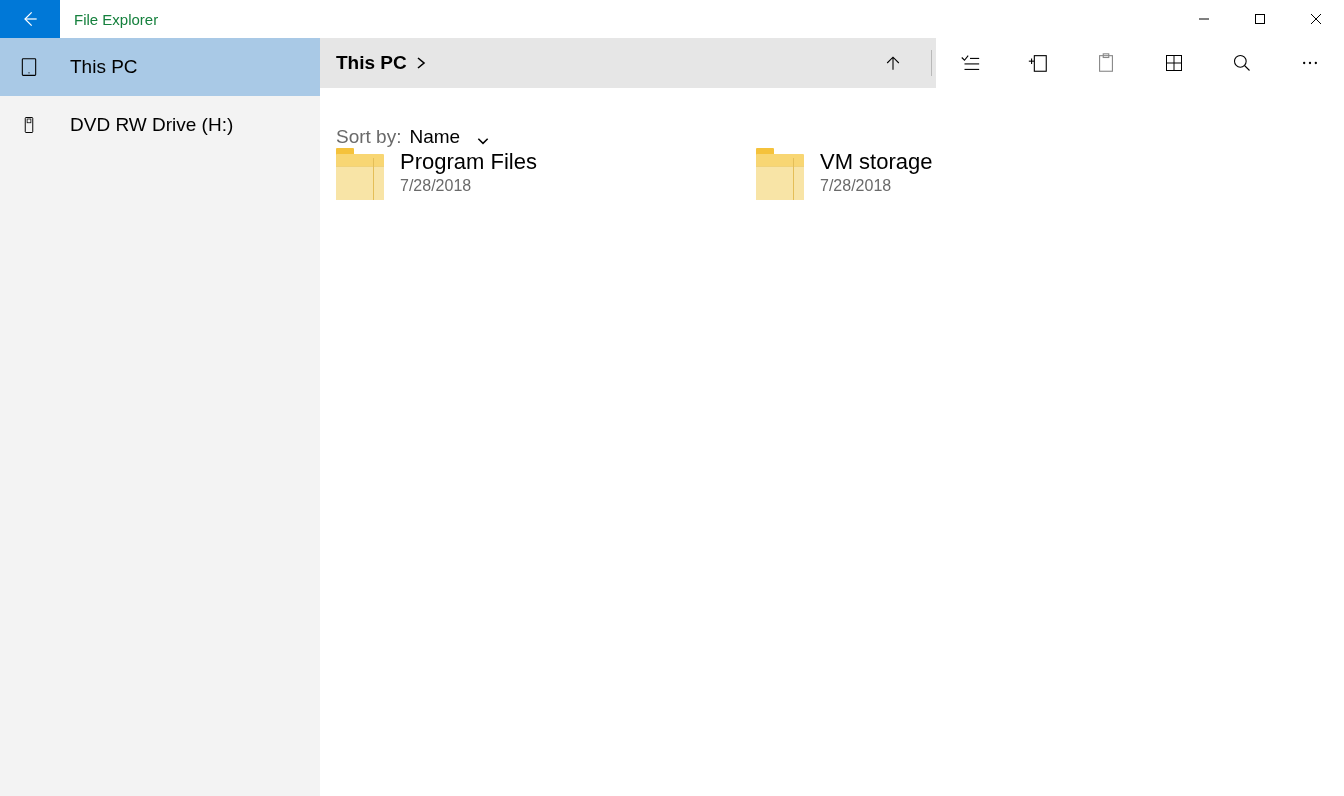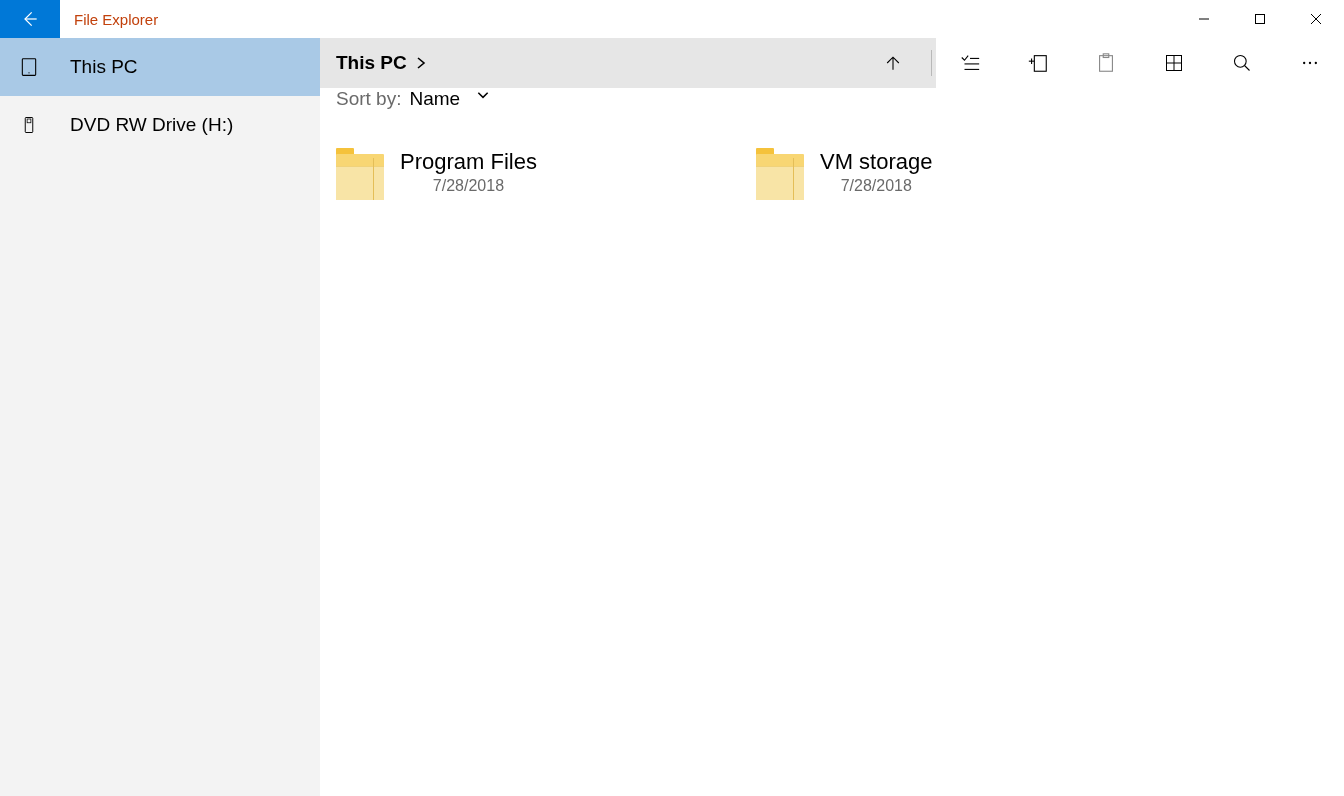--- a/index.html
+++ b/index.html
@@ -1,40 +1,40 @@
 <!DOCTYPE html>
 <html><head>
 <meta charset="utf-8">
 <style>
   * { box-sizing: border-box; margin: 0; padding: 0; }
   html, body { width: 1344px; height: 796px; font-family: "Segoe UI", Arial, sans-serif; background: #fff; overflow: hidden; color: #000; }
   .titlebar { height: 38px; display: flex; align-items: stretch; background: #fff; }
   .back-btn { width: 60px; background: #0078d7; display: flex; align-items: center; justify-content: center; }
   .back-btn svg { width: 20px; height: 20px; }
-  .title-text { flex: 1; display: flex; align-items: center; padding-left: 14px; font-size: 15px; color: #c2410c; }
+  .title-text { flex: 1; display: flex; align-items: center; padding-left: 14px; font-size: 15px; color: #15803d; }
   .win-controls { display: flex; }
   .win-btn { width: 56px; display: flex; align-items: center; justify-content: center; }
   .win-btn svg { width: 12px; height: 12px; }
   .body { display: flex; height: calc(796px - 38px); }
   .sidebar { width: 320px; background: #f3f3f3; }
   .side-item { height: 58px; display: flex; align-items: center; padding-left: 18px; font-size: 19px; color: #000; }
   .side-item.active { background: #a9c9e6; }
   .side-icon { width: 22px; height: 22px; margin-right: 30px; display:flex; align-items:center; justify-content:center;}
   .main { flex: 1; background: #fff; display:flex; flex-direction:column; }
   .toolbar { height: 50px; background: #e6e6e6; display:flex; align-items:center; }
   .breadcrumb { display:flex; align-items:center; padding-left:16px; font-size:19px; font-weight:600; color:#000; flex:0 0 auto; }
   .crumb-sep { margin: 0 8px; }
   .toolbar-spacer { flex:1; }
   .tool-btn { width: 68px; height:50px; display:flex; align-items:center; justify-content:center; }
   .tool-btn.white { background:#fff; }
   .tool-divider { width:1px; height:26px; background:#b8b8b8; margin:0 4px; }
-  .sortbar { height: 60px; display:flex; align-items:flex-start; padding-left:16px; font-size:19px; }
+  .sortbar { height: 60px; display:flex; align-items:flex-end; padding-left:16px; font-size:19px; }
   .sort-label { color:#6a6a6a; margin-right:8px;}
   .sort-value { color:#000; margin-right:16px;}
-  .content { flex:1; padding: 0 16px; text-align: center; }
+  .content { flex:1; padding: 0 16px; }
   .grid { display:flex; gap: 60px; }
   .item { width: 360px; display:flex; align-items:flex-start; }
   .folder-icon { width:48px; height:52px; margin-right:16px; flex-shrink:0; position:relative; }
   .folder-back { position:absolute; left:0; top:6px; width:48px; height:44px; background:#f8d673; border-radius:1px;}
   .folder-tab { position:absolute; left:0; top:0; width:18px; height:10px; background:#f5c23b; border-radius:1px 1px 0 0;}
   .folder-front{ position:absolute; left:0; bottom:0; width:48px; height:34px; background:#f8e4a6; transform: skewY(0deg); border-top:1px solid #f0d27a;}
   .folder-edge{ position:absolute; right:10px; top:10px; width:1px; height:42px; background:#e4be57;}
   .item-text { display:flex; flex-direction:column; }
   .item-name { font-size:22px; color:#000; line-height:1.3;}
   .item-date { font-size:16px; color:#6a6a6a; }

